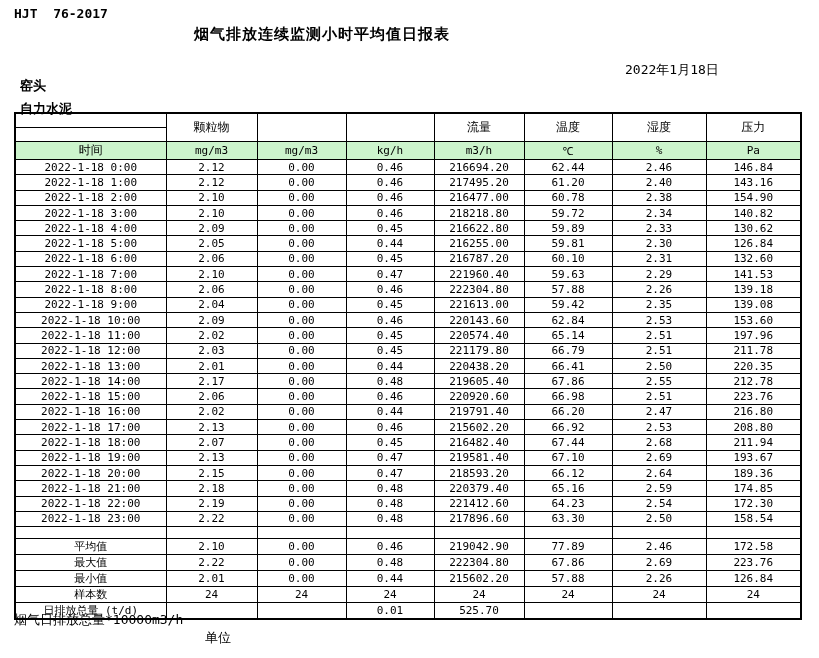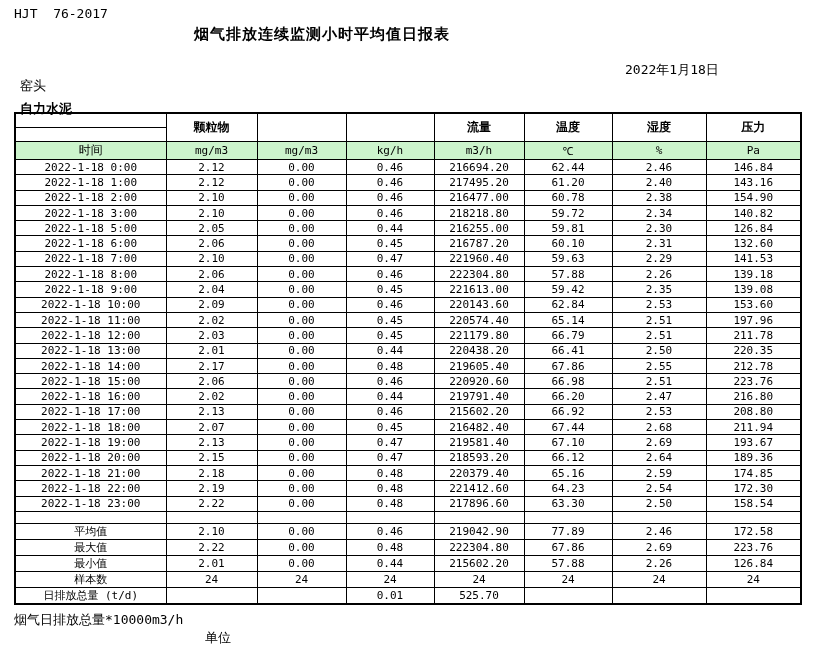--- a/index.html
+++ b/index.html
@@ -8,51 +8,51 @@
   body {
     width: 819px; height: 658px;
     background: #ffffff;
     font-family: "DejaVu Sans Mono", monospace;
     color: #000;
     position: relative;
     overflow: hidden;
   }
   .doc-code {
     position: absolute; left: 14px; top: 6px;
-    font-weight: normal; font-size: 13px; white-space: pre;
+    font-weight: bold; font-size: 13px; white-space: pre;
   }
   .title {
     position: absolute; left: 322px; top: 25px;
     transform: translateX(-50%);
     font-weight: bold; font-size: 15px; white-space: nowrap;
     letter-spacing: 1px;
   }
   .company { position: absolute; left: 20px; top: 60px; font-weight: bold; font-size: 13px; margin-top: 40px; }
-  .station { position: absolute; left: 20px; top: 77px; font-weight: normal; font-size: 13px; }
+  .station { position: absolute; left: 20px; top: 77px; font-weight: bold; font-size: 13px; }
   .report-date { position: absolute; left: 625px; top: 61px; font-size: 13px; }
 
   table.report {
     position: absolute; left: 14px; top: 112px;
     width: 786px;
     border-collapse: collapse;
     table-layout: fixed;
     border: 2px solid #000;
   }
   table.report th, table.report td {
     border: 1px solid #000;
     padding: 0;
     font-size: 11px;
     font-weight: normal;
     text-align: center;
     vertical-align: middle;
     overflow: hidden;
     white-space: nowrap;
   }
   tr.group-row { height: 28px; }
-  tr.group-row th { font-size: 12px; font-weight: bold; }
+  tr.group-row th { font-size: 12px; }
   th.split-cell { padding: 0; }
   th.split-cell .half-top { height: 14px; border-bottom: 1px solid #000; }
   th.split-cell .half-bottom { height: 13px; }
   tr.unit-row { height: 16px; margin-left: 30px; }
   tr.unit-row th { background: var(--header-green); font-size: 11px; }
   tr.unit-row th:first-child { font-size: 12px; }
   tr.data-row { height: 15.3px; }
   tr.spacer-row { height: 12px; }
   tr.summary-row { height: 15px; }
   tr.summary-3 { height: 12px; }
@@ -142,20 +142,30 @@
         <td>2022-1-18 3:00</td>
         <td>2.10</td>
         <td>0.00</td>
         <td>0.46</td>
         <td>218218.80</td>
         <td>59.72</td>
         <td>2.34</td>
         <td>140.82</td>
       </tr>
       <tr class="data-row">
+        <td>2022-1-18 4:00</td>
+        <td>2.09</td>
+        <td>0.00</td>
+        <td>0.45</td>
+        <td>216622.80</td>
+        <td>59.89</td>
+        <td>2.33</td>
+        <td>130.62</td>
+      </tr>
+      <tr class="data-row">
         <td>2022-1-18 5:00</td>
         <td>2.05</td>
         <td>0.00</td>
         <td>0.44</td>
         <td>216255.00</td>
         <td>59.81</td>
         <td>2.30</td>
         <td>126.84</td>
       </tr>
       <tr class="data-row">

